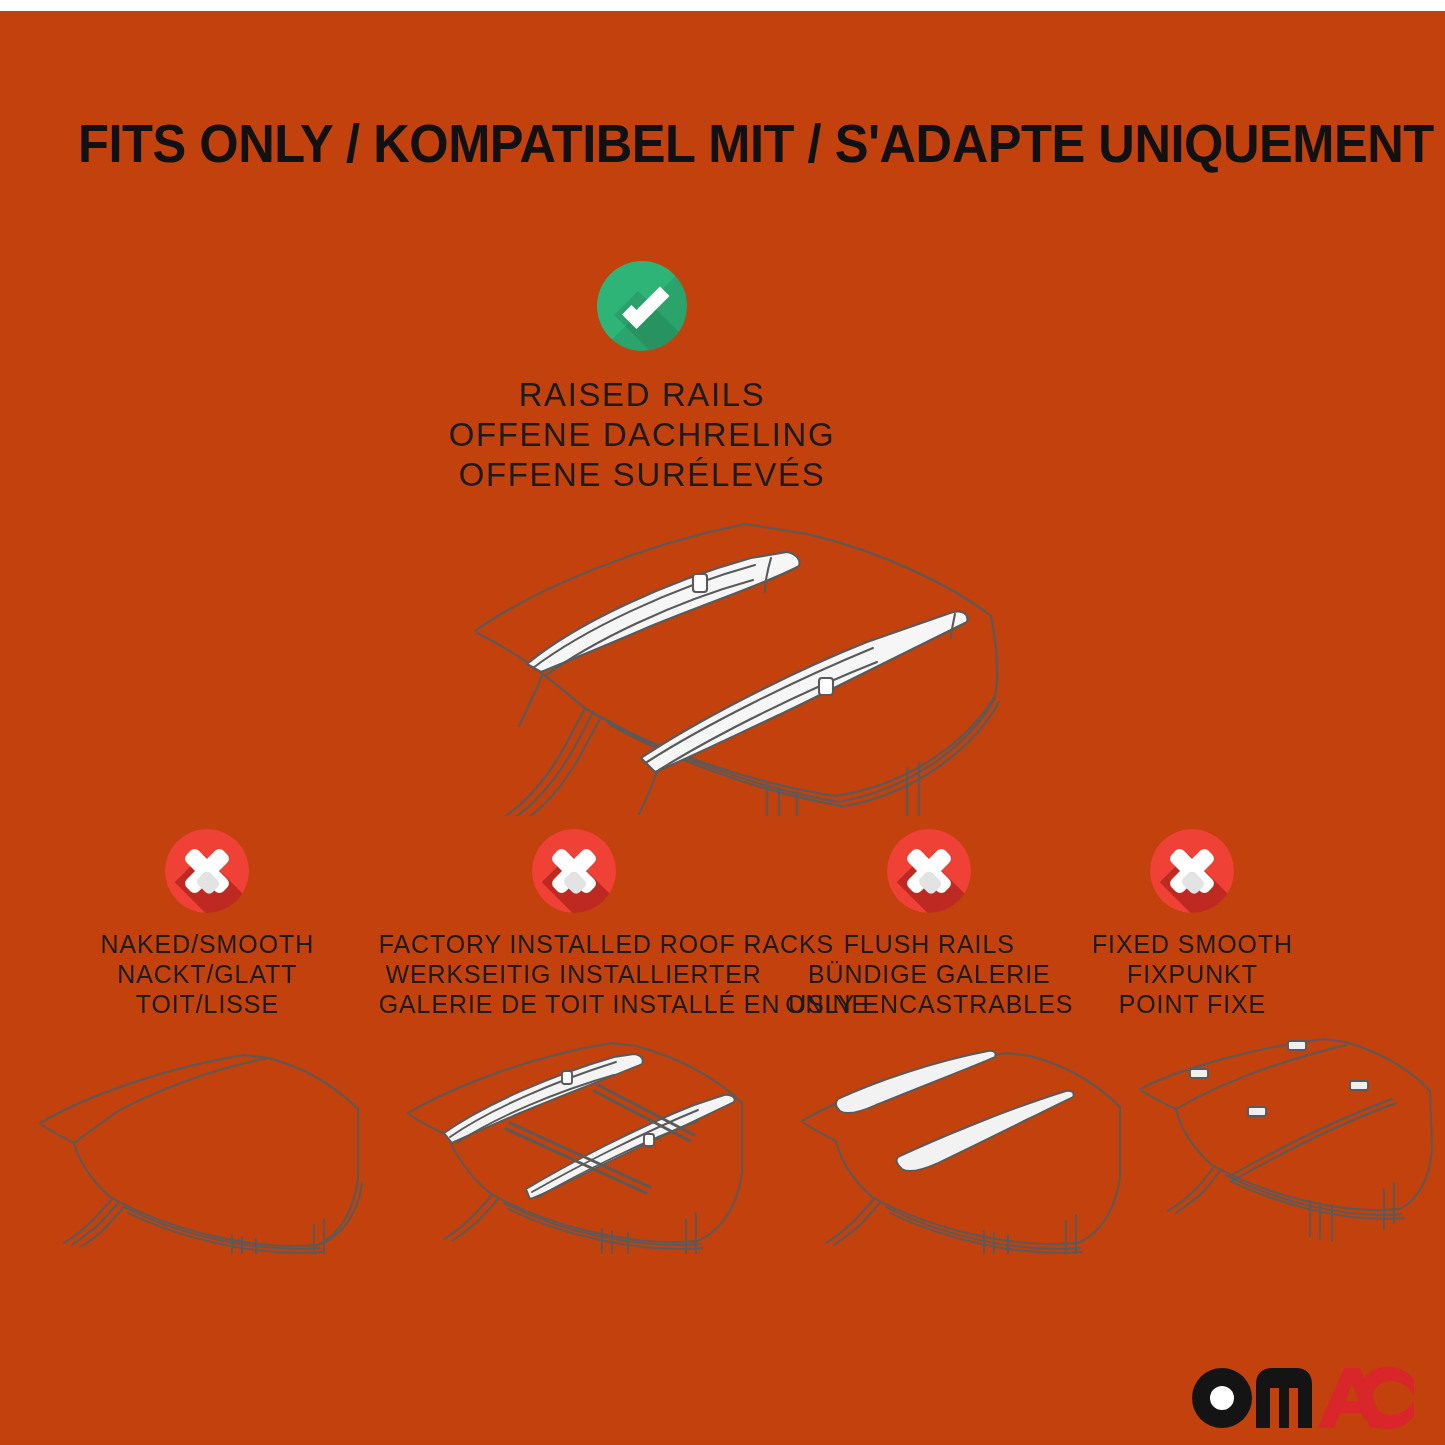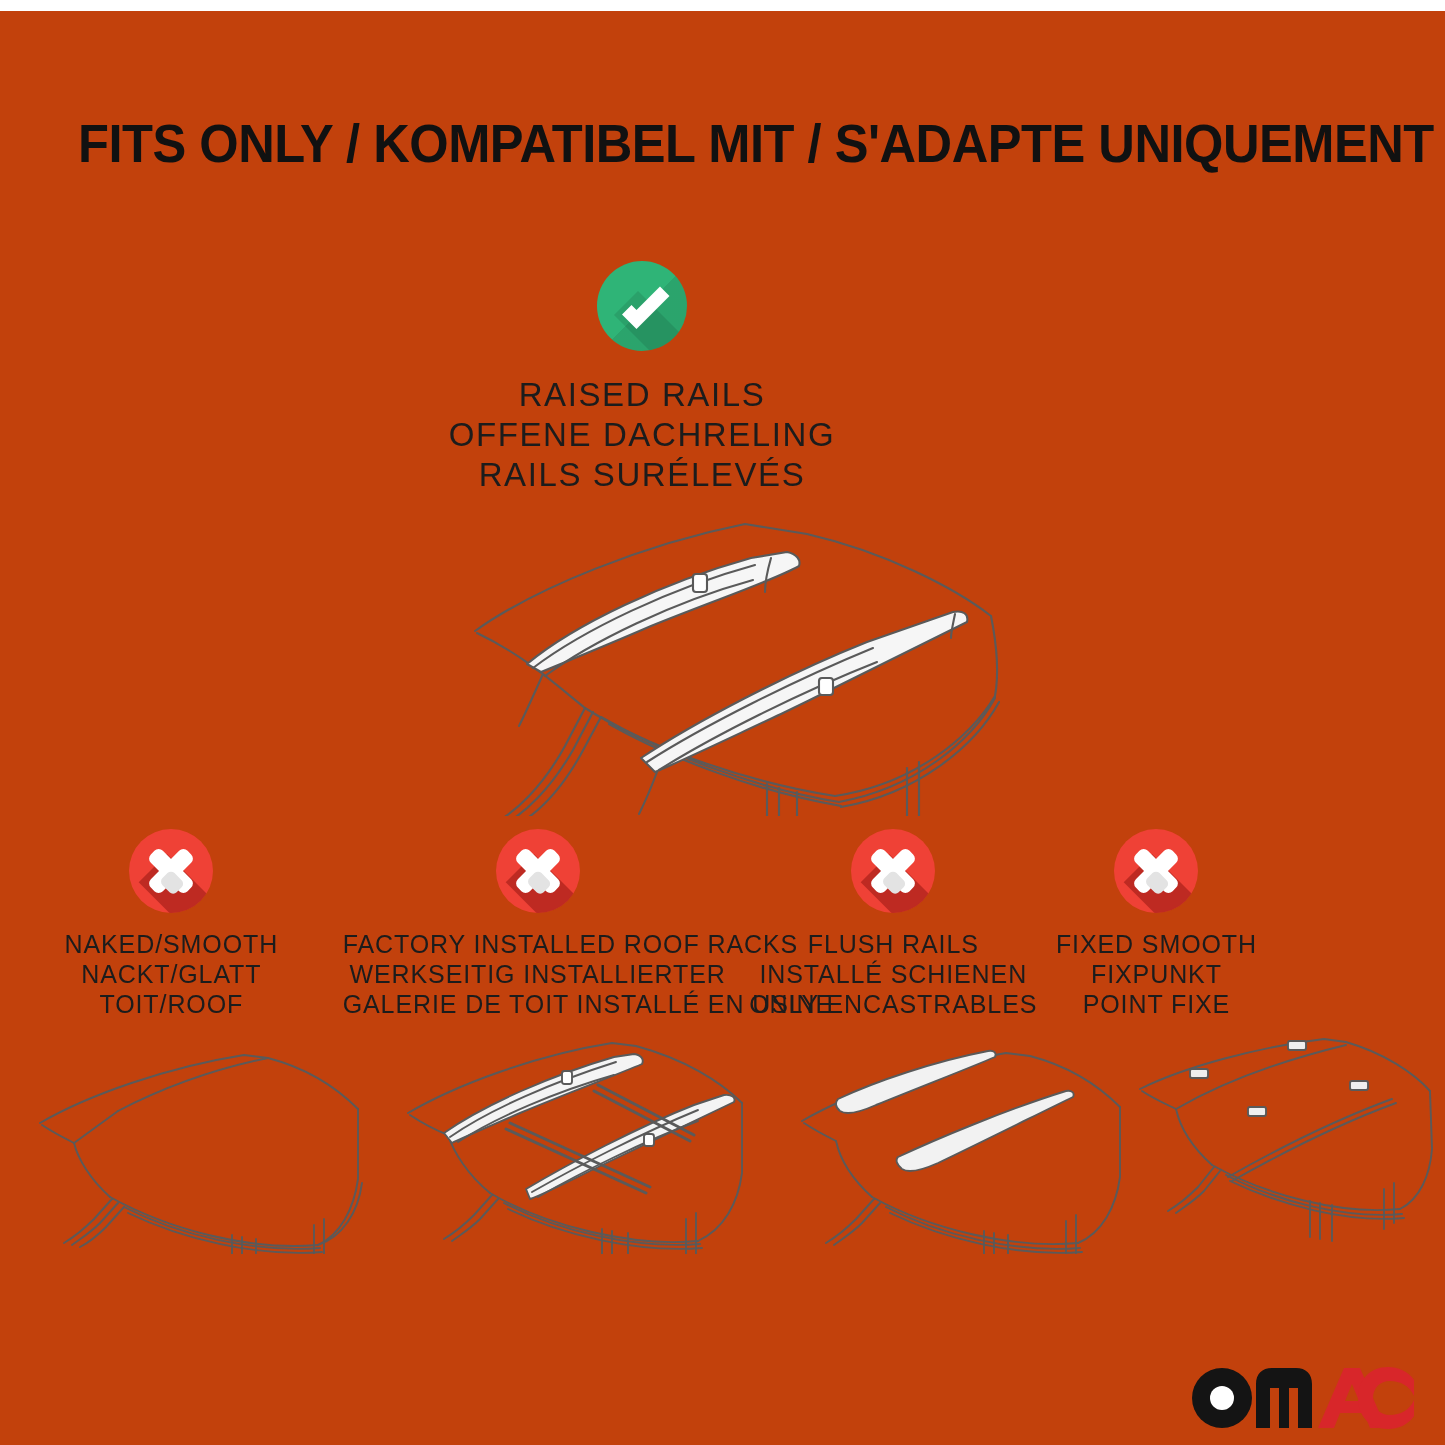--- a/index.html
+++ b/index.html
@@ -92,20 +92,21 @@
     height: 320px;
   }
 
   
   #neg-row {
     position: absolute;
     left: 0;
     top: 818px;
     width: 1259px;
     display: flex;
+    padding-left: 36px;
   }
   .neg-col {
     position: relative;
     text-align: center;
   }
   .x-badge {
     width: 84px;
     height: 84px;
     background: #ef4136;
     position: relative;
@@ -167,21 +168,21 @@
       <div class="longshadow"></div>
       <svg width="90" height="90" viewBox="0 0 90 90">
         <path d="M26 45.5 L35.5 36 L40.5 41 L64 17.5 L73.5 27 L40.5 60 Z" fill="#ffffff" transform="translate(-1,8)"></path>
         <path d="M24.5 43 L34 33.5 L41 40.5 L41 54 L39 56 Z" fill="#f0f0f0" transform="translate(-1,8)" opacity="0.0"></path>
       </svg>
     </div>
 
     <div class="ok-text">
       <div>RAISED RAILS</div>
       <div>OFFENE DACHRELING</div>
-      <div>RAILS SURÉLEVÉS</div>
+      <div>OFFENE SURÉLEVÉS</div>
     </div>
   </div>
 
   <svg id="ok-art" viewBox="0 0 600 320">
     <g fill="none" stroke="#5a5a5a" stroke-width="2.1" stroke-linecap="round" stroke-linejoin="round">
 
       <path d="M60 135 C120 92 230 48 330 28 L392 38 C470 56 540 92 576 120"></path>
       <path d="M62 137 C110 160 140 188 170 212"></path>
       <path d="M170 212 C230 250 330 286 420 300"></path>
       <path d="M420 300 C500 288 556 240 580 200"></path>
@@ -232,21 +233,21 @@
           <g transform="translate(42,42) rotate(45)">
             <rect x="-26" y="-8.5" width="52" height="17" rx="6" fill="#ffffff"></rect>
             <rect x="-8.5" y="-26" width="17" height="52" rx="6" fill="#ffffff"></rect>
             <rect x="-1" y="-1" width="20" height="17" rx="5" fill="#e3e3e3"></rect>
           </g>
         </svg>
       </div>
       <div class="neg-text">
         <div>NAKED/SMOOTH</div>
         <div>NACKT/GLATT</div>
-        <div>TOIT/ROOF</div>
+        <div>TOIT/LISSE</div>
       </div>
     </div>
 
     <div class="neg-col" style="width:390px;">
       <div class="x-badge">
         <div class="longshadow"></div>
         <svg width="84" height="84" viewBox="0 0 84 84">
           <g transform="translate(42,42) rotate(45)">
             <rect x="-26" y="-8.5" width="52" height="17" rx="6" fill="#ffffff"></rect>
             <rect x="-8.5" y="-26" width="17" height="52" rx="6" fill="#ffffff"></rect>
@@ -267,21 +268,21 @@
         <svg width="84" height="84" viewBox="0 0 84 84">
           <g transform="translate(42,42) rotate(45)">
             <rect x="-26" y="-8.5" width="52" height="17" rx="6" fill="#ffffff"></rect>
             <rect x="-8.5" y="-26" width="17" height="52" rx="6" fill="#ffffff"></rect>
             <rect x="-1" y="-1" width="20" height="17" rx="5" fill="#e3e3e3"></rect>
           </g>
         </svg>
       </div>
       <div class="neg-text">
         <div>FLUSH RAILS</div>
-        <div>INSTALLÉ SCHIENEN</div>
+        <div>BÜNDIGE GALERIE</div>
         <div>ONLY ENCASTRABLES</div>
       </div>
     </div>
 
     <div class="neg-col" style="width:249px;">
       <div class="x-badge">
         <div class="longshadow"></div>
         <svg width="84" height="84" viewBox="0 0 84 84">
           <g transform="translate(42,42) rotate(45)">
             <rect x="-26" y="-8.5" width="52" height="17" rx="6" fill="#ffffff"></rect>

